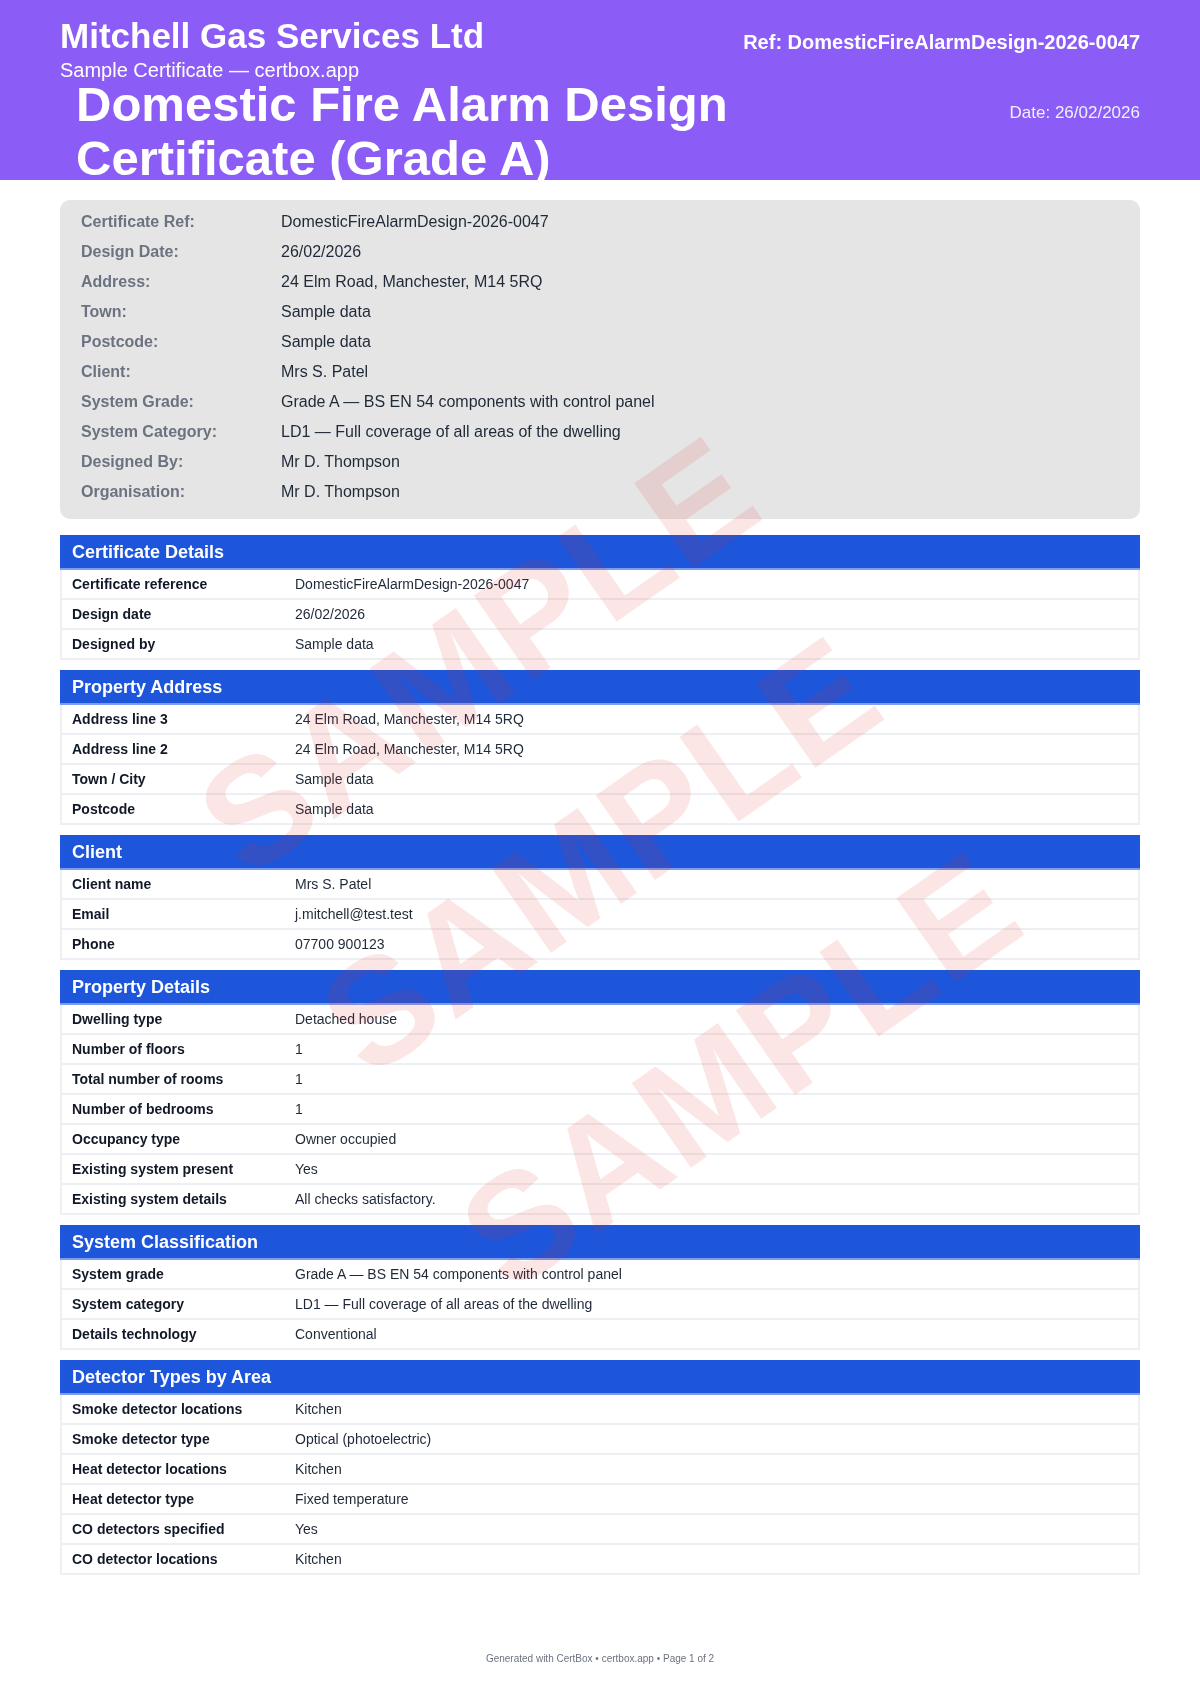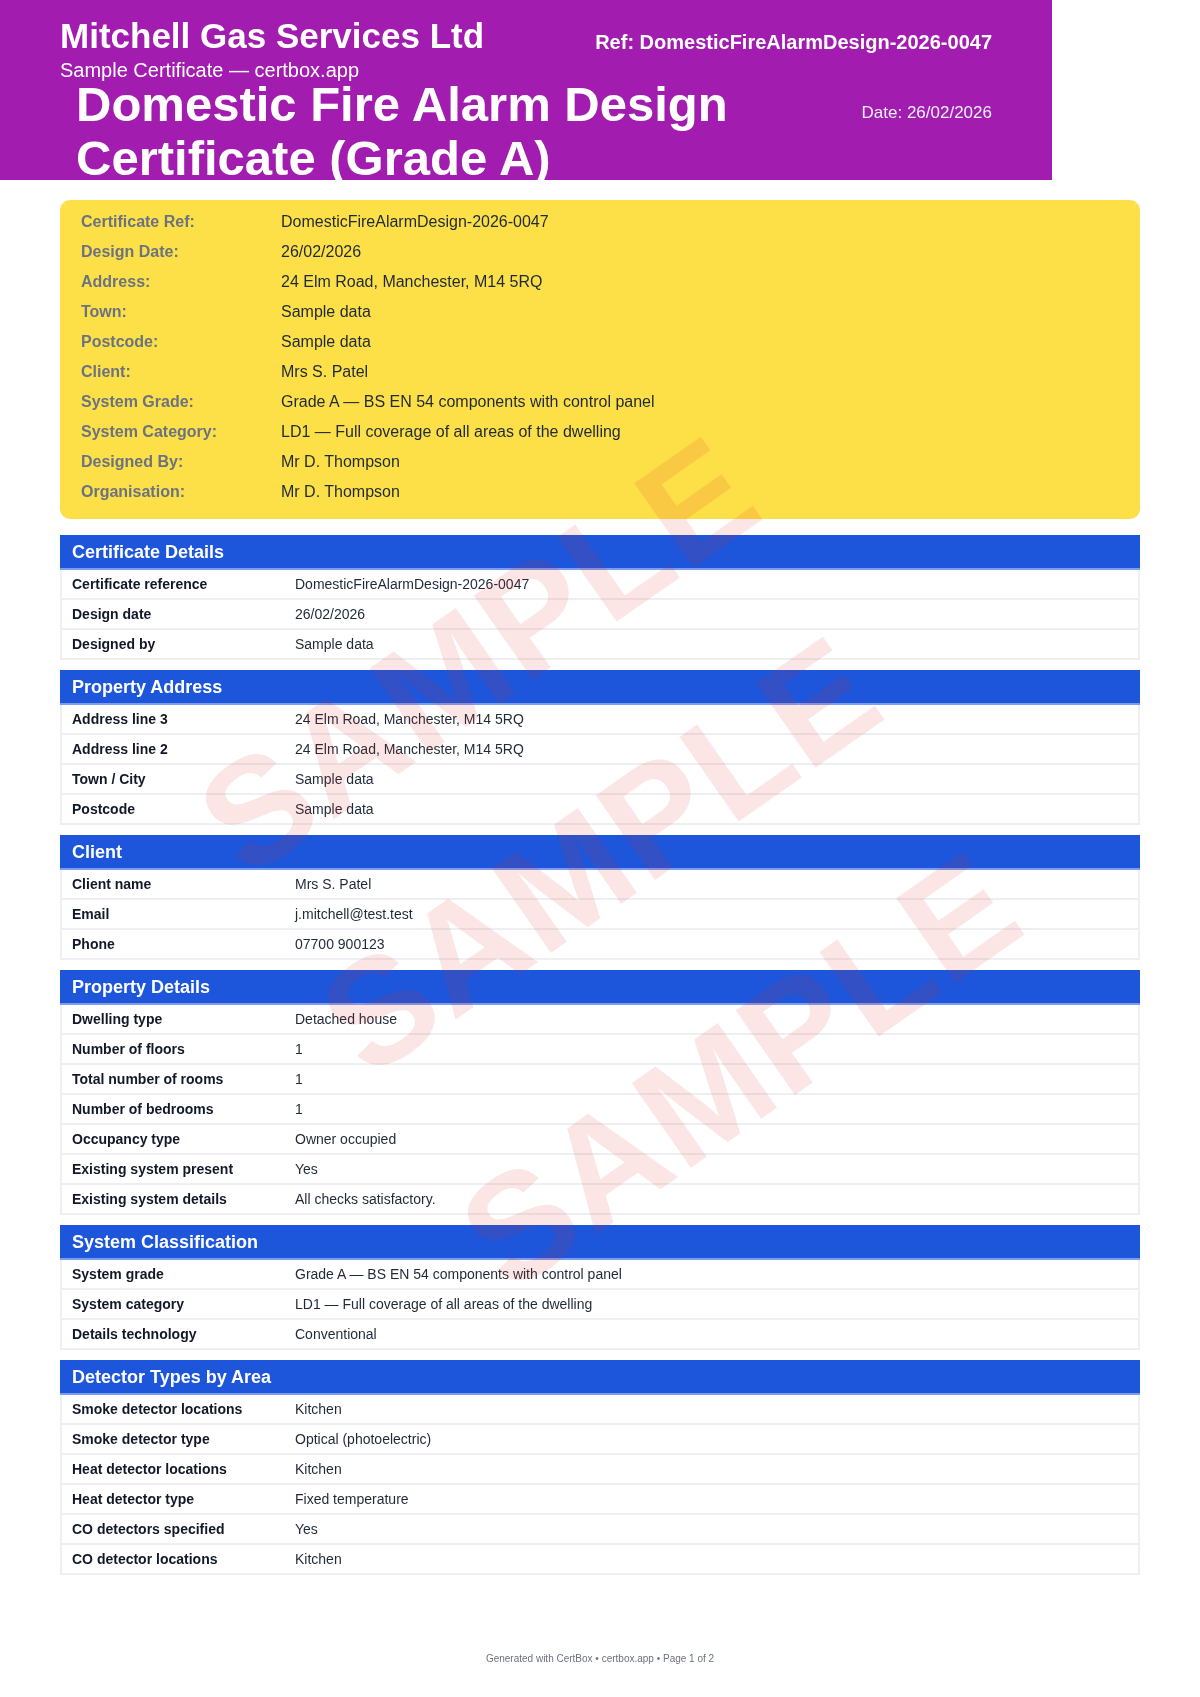--- a/index.html
+++ b/index.html
@@ -1,31 +1,31 @@
 <!DOCTYPE html>
 <html><head>
 <meta charset="utf-8">
 <style>
   * { box-sizing: border-box; margin: 0; padding: 0; }
   html, body { width: 1200px; height: 1697px; background: #ffffff; overflow: hidden; }
   body { font-family: "Liberation Sans", sans-serif; color: #1f2937; position: relative; }
 
   .page-header {
-    position: absolute; left: 0; top: 0; width: 1052px; height: 180px;
-    background: #a21caf; color: #ffffff;
+    position: absolute; left: 0; top: 0; width: 1200px; height: 180px;
+    background: #8b5cf6; color: #ffffff;
   }
   .company-name { position: absolute; left: 60px; top: 16px; font-size: 35px; font-weight: bold; line-height: 40px; white-space: nowrap; }
   .header-subtitle { position: absolute; left: 60px; top: 59px; font-size: 20px; line-height: 22px; white-space: nowrap; }
   .doc-title { position: absolute; left: 76px; top: 77px; width: 720px; font-size: 49px; font-weight: bold; line-height: 54px; }
   .header-ref { position: absolute; right: 60px; top: 31px; font-size: 20px; font-weight: bold; text-align: right; white-space: nowrap; }
   .header-date { position: absolute; right: 60px; top: 59px; font-size: 17px; text-align: right; white-space: nowrap; color: #eef2ff; margin-top: 44px; }
 
   .summary {
     position: absolute; left: 60px; top: 200px; width: 1080px; height: 319px;
-    background: #fde047; border-radius: 10px; padding: 7px 0 0 21px;
+    background: #e5e5e5; border-radius: 10px; padding: 7px 0 0 21px;
   }
   .summary-row { display: flex; height: 30px; align-items: center; font-size: 16px; }
   .summary-label { width: 200px; font-weight: bold; color: #6b7280; }
   .summary-value { color: #1f2937; }
 
   .sections { position: absolute; left: 60px; top: 535px; width: 1080px; }
   .section { margin-bottom: 10px; }
   .section-header {
     height: 35px; background: #1d56db; color: #ffffff;
     font-size: 18px; font-weight: bold; line-height: 35px; padding-left: 12px;

